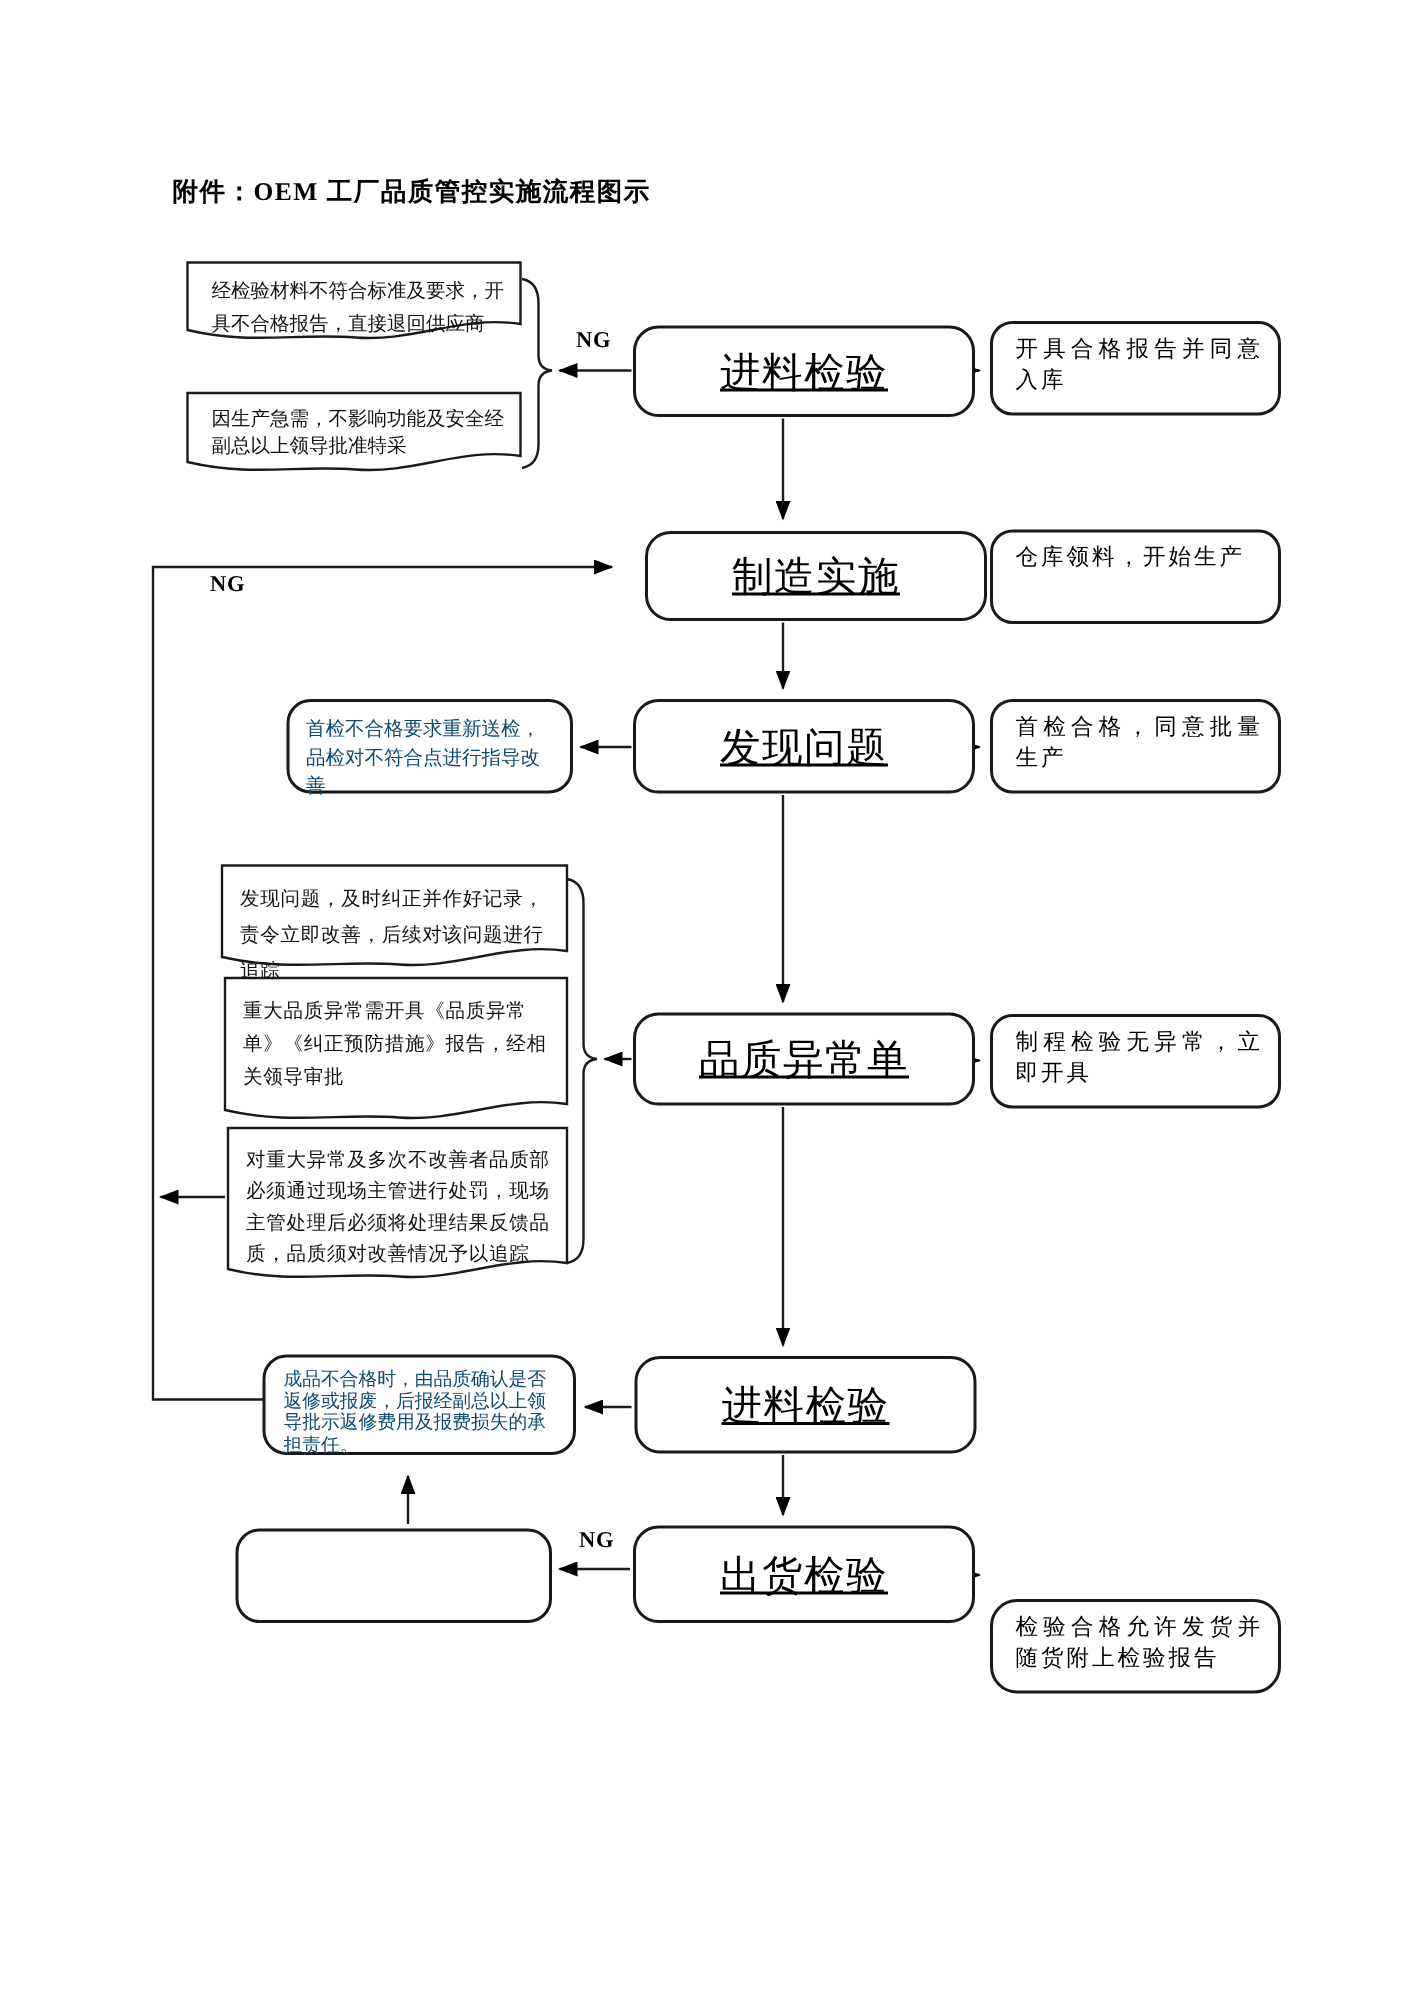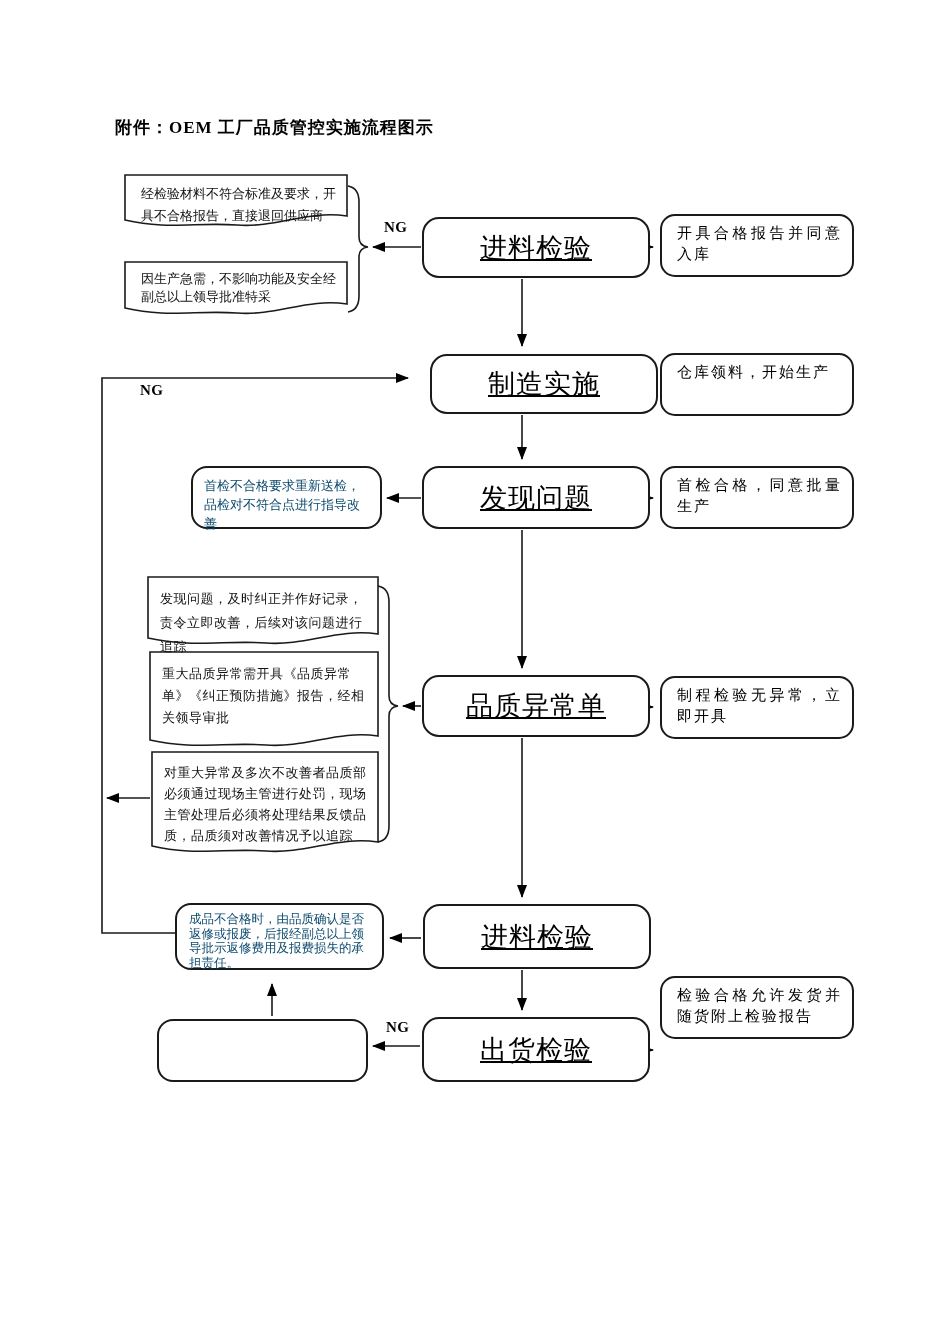--- a/index.html
+++ b/index.html
@@ -82,21 +82,21 @@
       <span>进料检验</span>
     </div>
   <div class="main-box" style="left:422px;top:1017px;height:65px;">
       <span>出货检验</span>
     </div>
 
   <div class="pass-box" style="top:214px;">开具合格报告并同意入库</div>
   <div class="pass-box" style="top:353px;">仓库领料，开始生产</div>
   <div class="pass-box" style="top:466px;">首检合格，同意批量生产</div>
   <div class="pass-box" style="top:676px;">制程检验无异常，立即开具</div>
-  <div class="pass-box" style="top:976px;">检验合格允许发货并随货附上检验报告</div>
+  <div class="pass-box" style="top:1066px;border-radius:18px;">检验合格允许发货并随货附上检验报告</div>
 
   <div class="note-round" style="left:191px;top:466px;width:191px;height:63px;"></div>
   <div class="note-text" style="left:204px;top:476px;width:168px;line-height:19px;">首检不合格要求重新送检，品检对不符合点进行指导改善</div>
 
   <div class="note-round" style="left:175px;top:903px;width:209px;height:67px;"></div>
   <div class="note-text" style="left:189px;top:912px;width:184px;font-size:12.5px;line-height:14.5px;">成品不合格时，由品质确认是否返修或报废，后报经副总以上领导批示返修费用及报费损失的承担责任。</div>
 
   <div class="note-round" style="left:157px;top:1019px;width:211px;height:63px;"></div>
 
   <div class="doc-text" style="left:141px;top:183px;width:196px;line-height:22px;">经检验材料不符合标准及要求，开具不合格报告，直接退回供应商</div>

